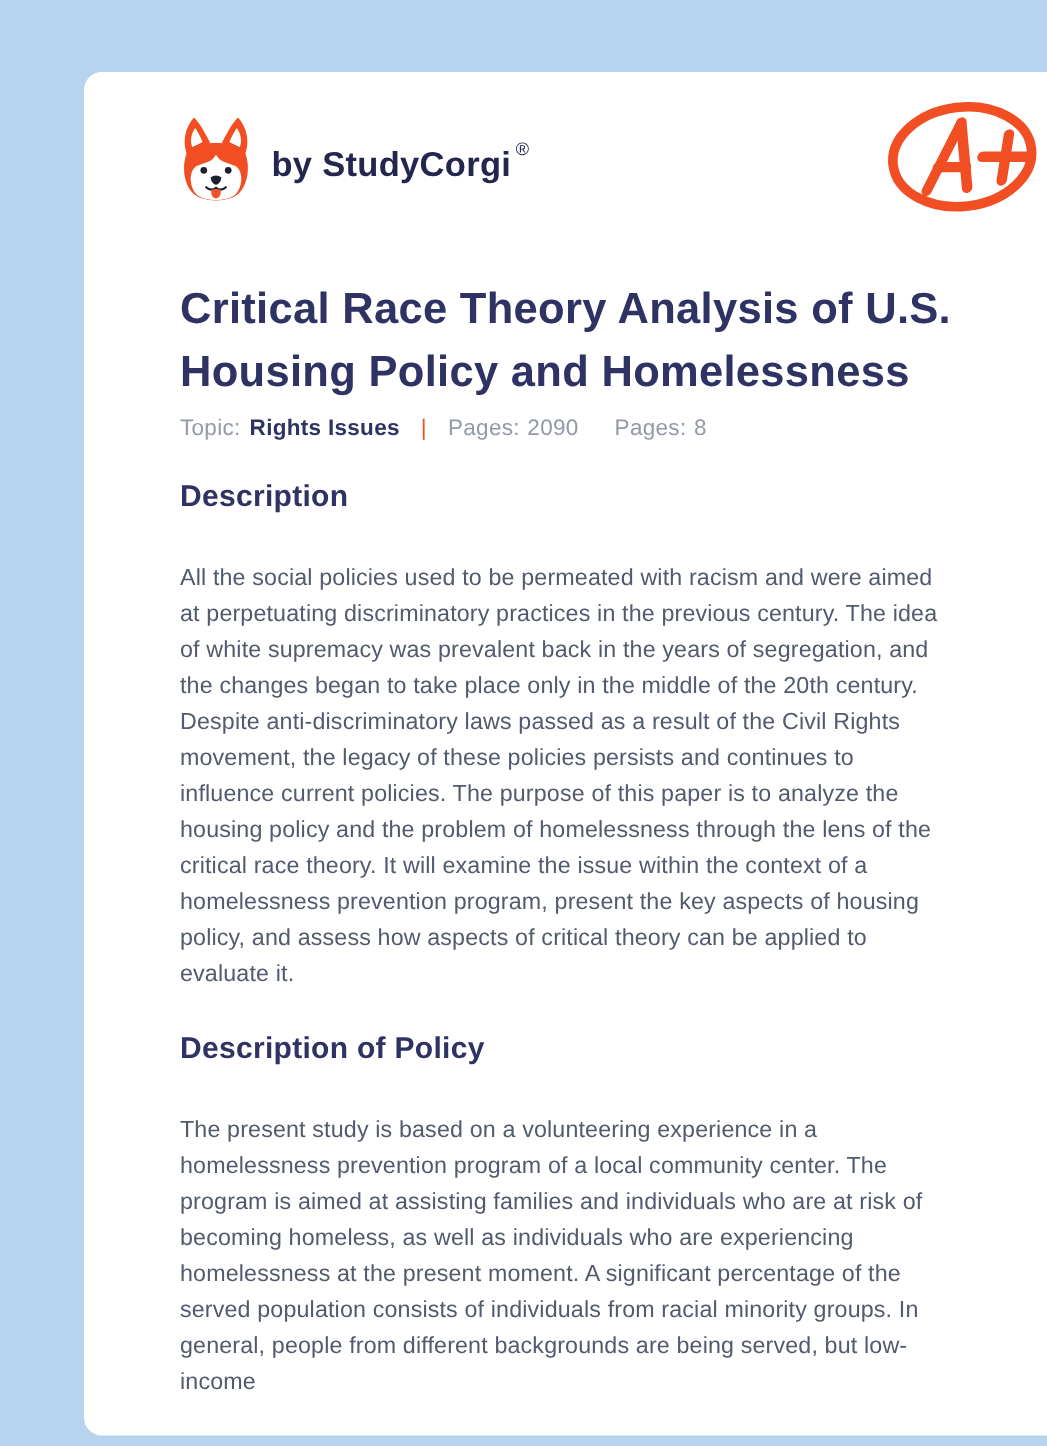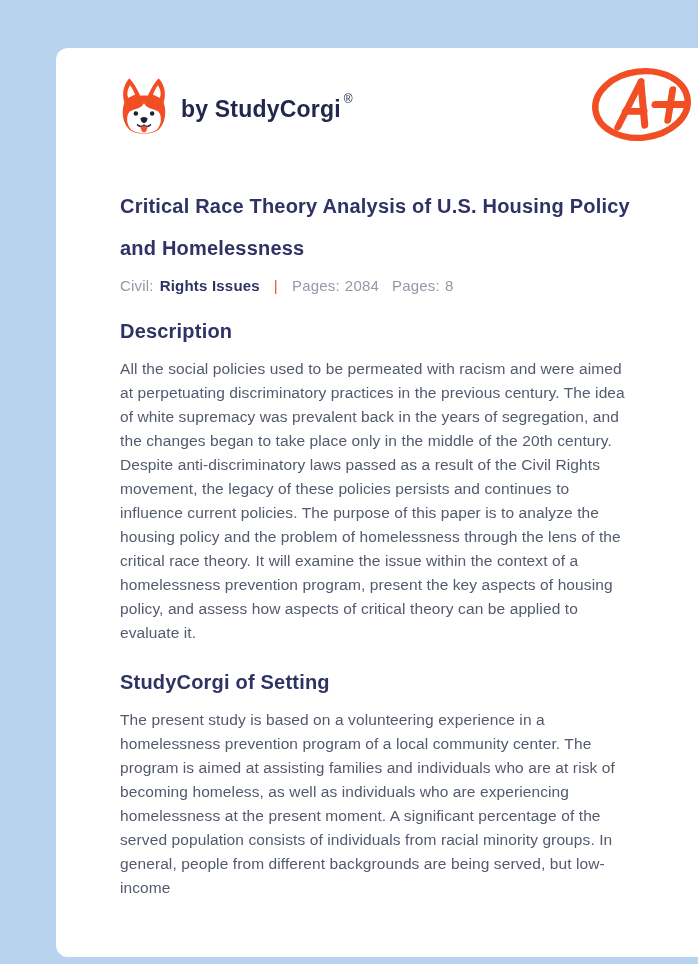--- a/index.html
+++ b/index.html
@@ -43,21 +43,21 @@
   .brand-text sup {
     font-size: 12px;
     font-weight: 400;
     vertical-align: 14px;
     margin-left: 3px;
   }
   .aplus-icon { margin-top: -5px; }
   .aplus-icon svg { display: block; }
   h1.doc-title {
     margin-top: 46px;
-    font-size: 20px;
+    font-size: 29px;
     line-height: 42px;
     font-weight: 700;
     color: #2f3364;
     letter-spacing: 0.2px;
   }
   .meta {
     margin-top: 8px;
     font-size: 15px;
     color: #9299a7;
     letter-spacing: 0.2px;
@@ -65,30 +65,30 @@
   .meta .topic-label { margin-right: 6px; }
   .meta .topic-link {
     color: #2f3364;
     font-weight: 700;
     text-decoration: none;
     cursor: pointer;
   }
   .meta .sep { color: #f14e24; margin: 0 14px; }
   .meta .stat-label { margin-right: 5px; }
   .meta .stat-value { margin-right: 0; }
-  .meta .pages-group { margin-left: 13px; }
+  .meta .pages-group { margin-left: 24px; }
   h2.section-heading {
     margin-top: 26px;
     font-size: 20px;
     font-weight: 700;
     color: #2f3364;
     letter-spacing: 0.2px;
   }
   p.section-body {
-    margin-top: 14px;
+    margin-top: 31px;
     width: 505px;
     font-size: 15.5px;
     line-height: 24px;
     color: #525a6d;
     letter-spacing: 0.1px;
   }
 </style>
 </head>
 <body>
 
@@ -125,28 +125,28 @@
             <path d="M79.5 25 L79.5 56"></path>
           </g>
         </svg>
       </span>
     </header>
 
     <main class="content">
       <h1 class="doc-title">Critical Race Theory Analysis of U.S. Housing Policy and Homelessness</h1>
 
       <div class="meta">
-        <span class="topic-label">Civil:</span><a class="topic-link">Rights Issues</a><span class="sep">|</span><span class="stat-label">Pages:</span><span class="stat-value">2084</span><span class="pages-group"><span class="stat-label">Pages:</span><span class="stat-value">8</span></span>
+        <span class="topic-label">Topic:</span><a class="topic-link">Rights Issues</a><span class="sep">|</span><span class="stat-label">Pages:</span><span class="stat-value">2090</span><span class="pages-group"><span class="stat-label">Pages:</span><span class="stat-value">8</span></span>
       </div>
 
       <section>
         <h2 class="section-heading">Description</h2>
         <p class="section-body">All the social policies used to be permeated with racism and were aimed at perpetuating discriminatory practices in the previous century. The idea of white supremacy was prevalent back in the years of segregation, and the changes began to take place only in the middle of the 20th century. Despite anti-discriminatory laws passed as a result of the Civil Rights movement, the legacy of these policies persists and continues to influence current policies. The purpose of this paper is to analyze the housing policy and the problem of homelessness through the lens of the critical race theory. It will examine the issue within the context of a homelessness prevention program, present the key aspects of housing policy, and assess how aspects of critical theory can be applied to evaluate it.</p>
       </section>
 
       <section>
-        <h2 class="section-heading">StudyCorgi of Setting</h2>
+        <h2 class="section-heading">Description of Policy</h2>
         <p class="section-body">The present study is based on a volunteering experience in a homelessness prevention program of a local community center. The program is aimed at assisting families and individuals who are at risk of becoming homeless, as well as individuals who are experiencing homelessness at the present moment. A significant percentage of the served population consists of individuals from racial minority groups. In general, people from different backgrounds are being served, but low-income</p>
       </section>
     </main>
 
   </div>
 </div>
 
 </body></html>

